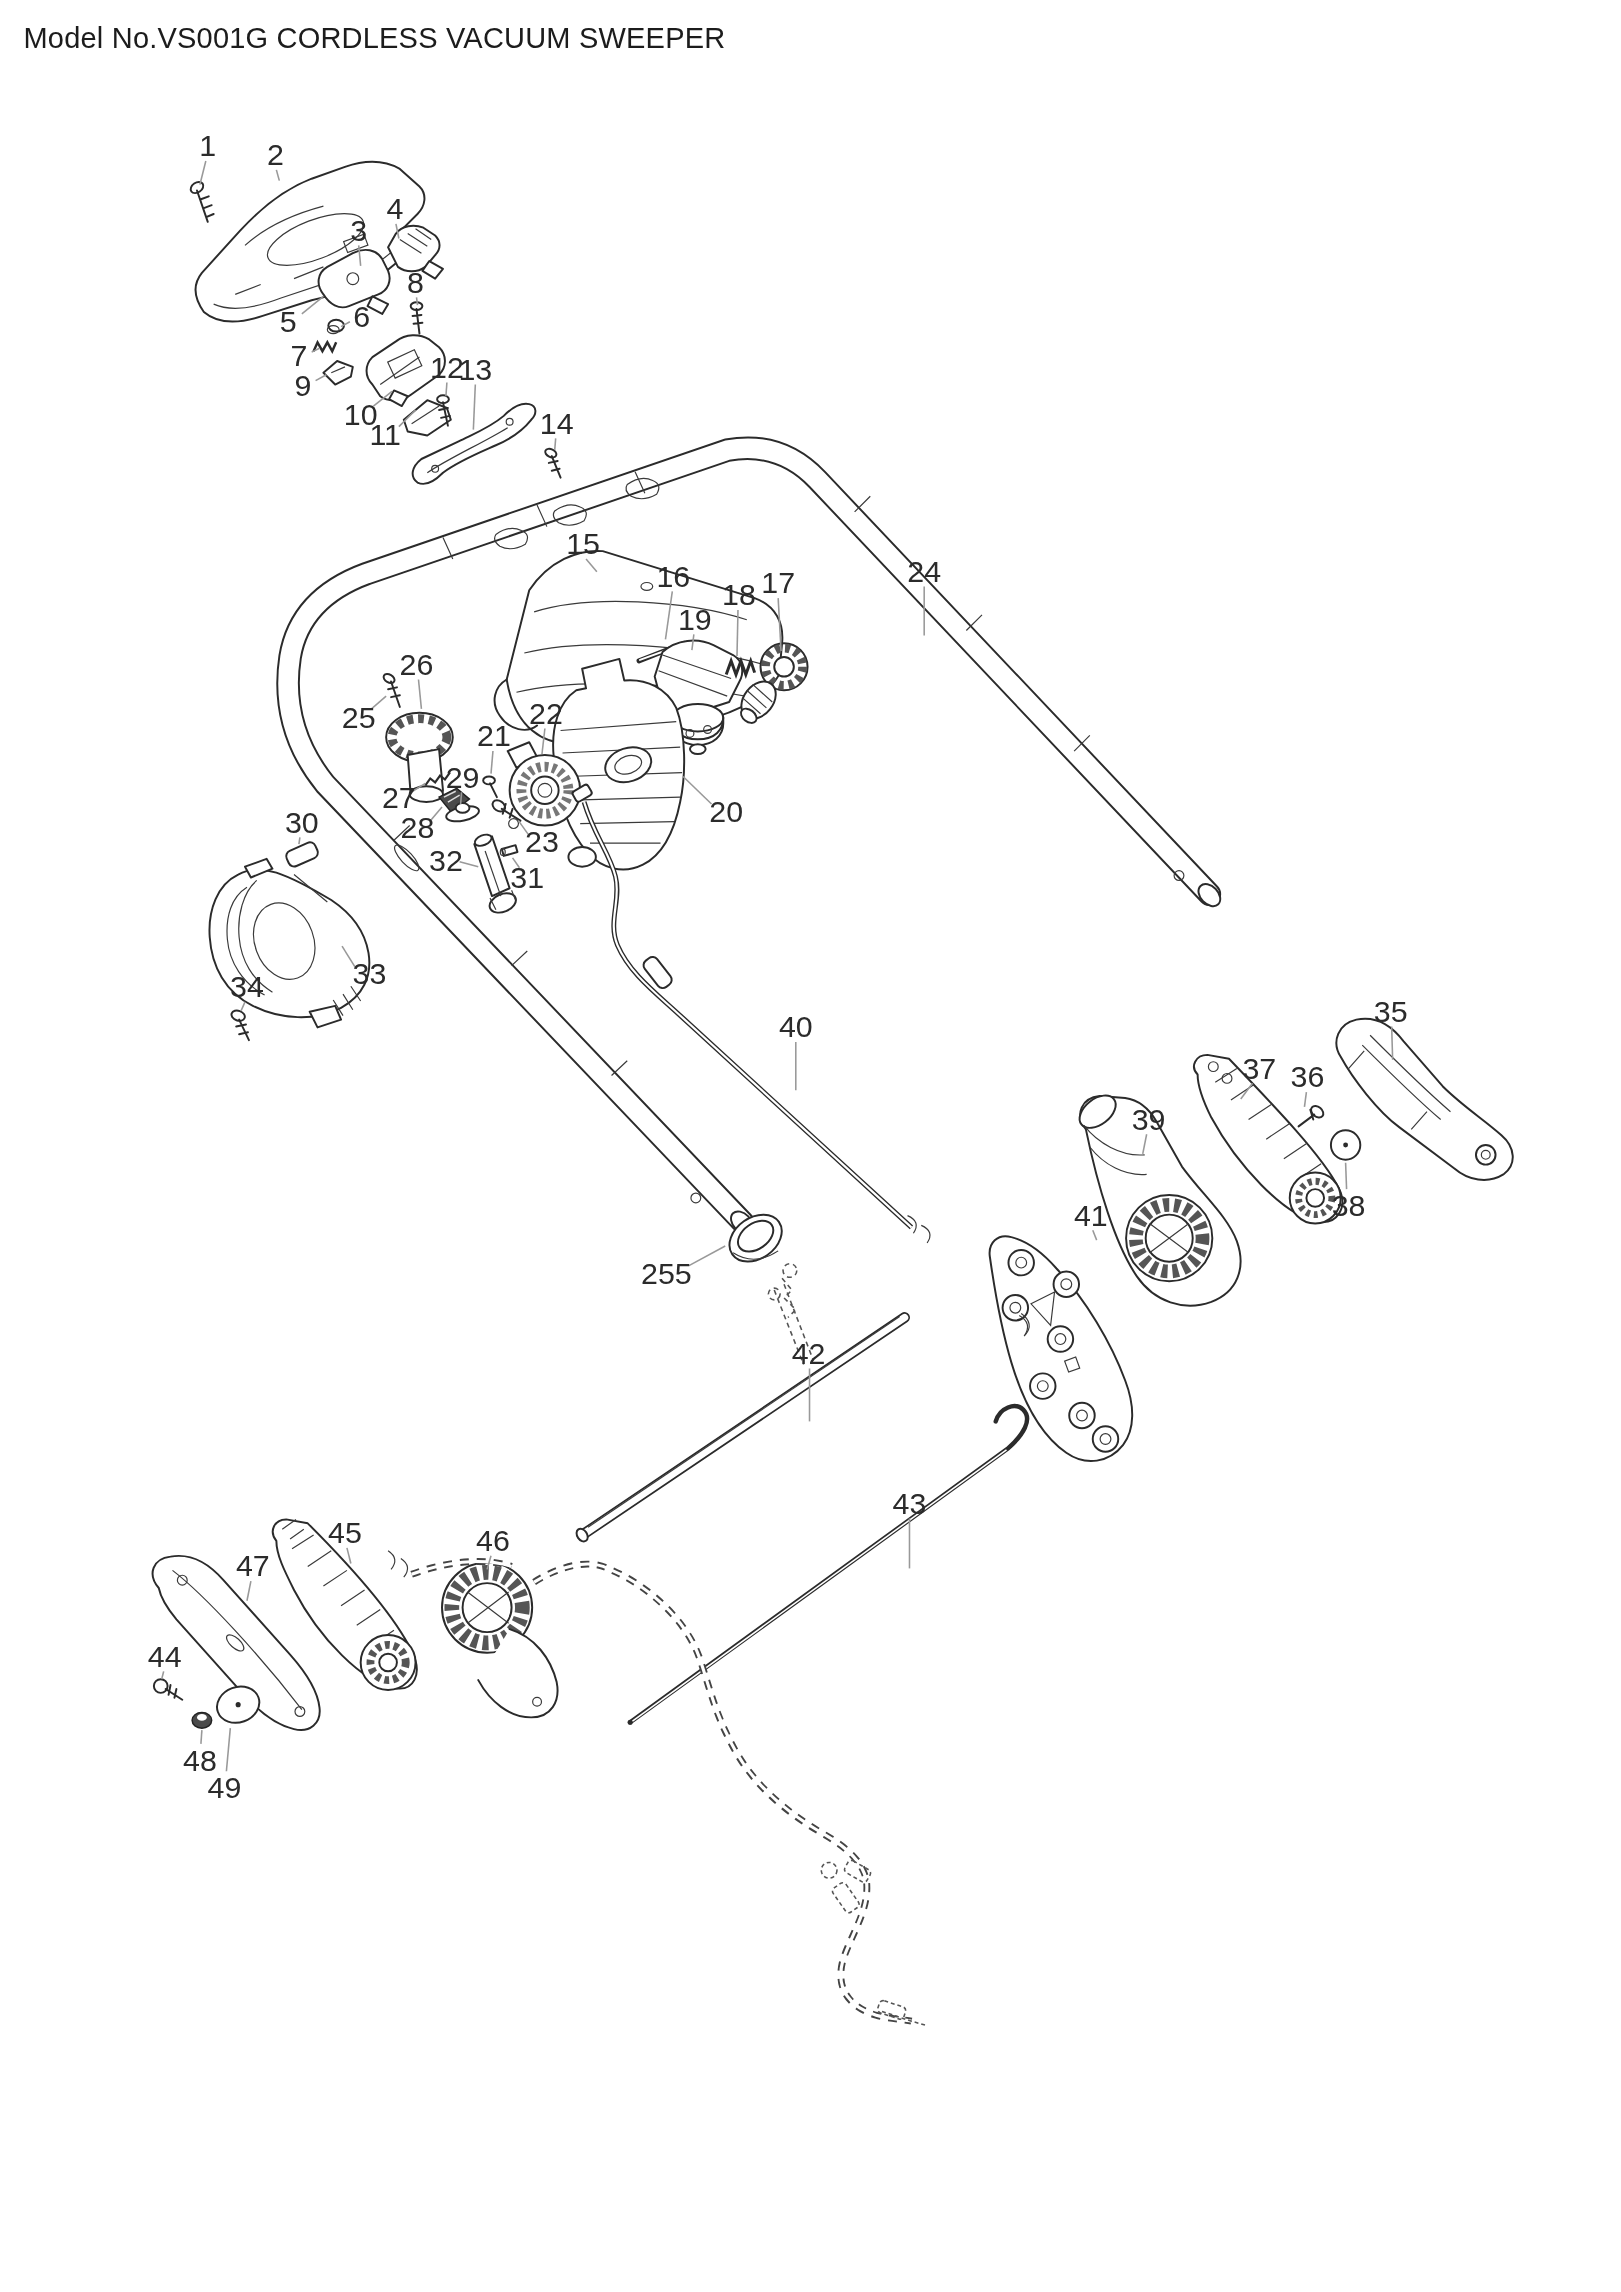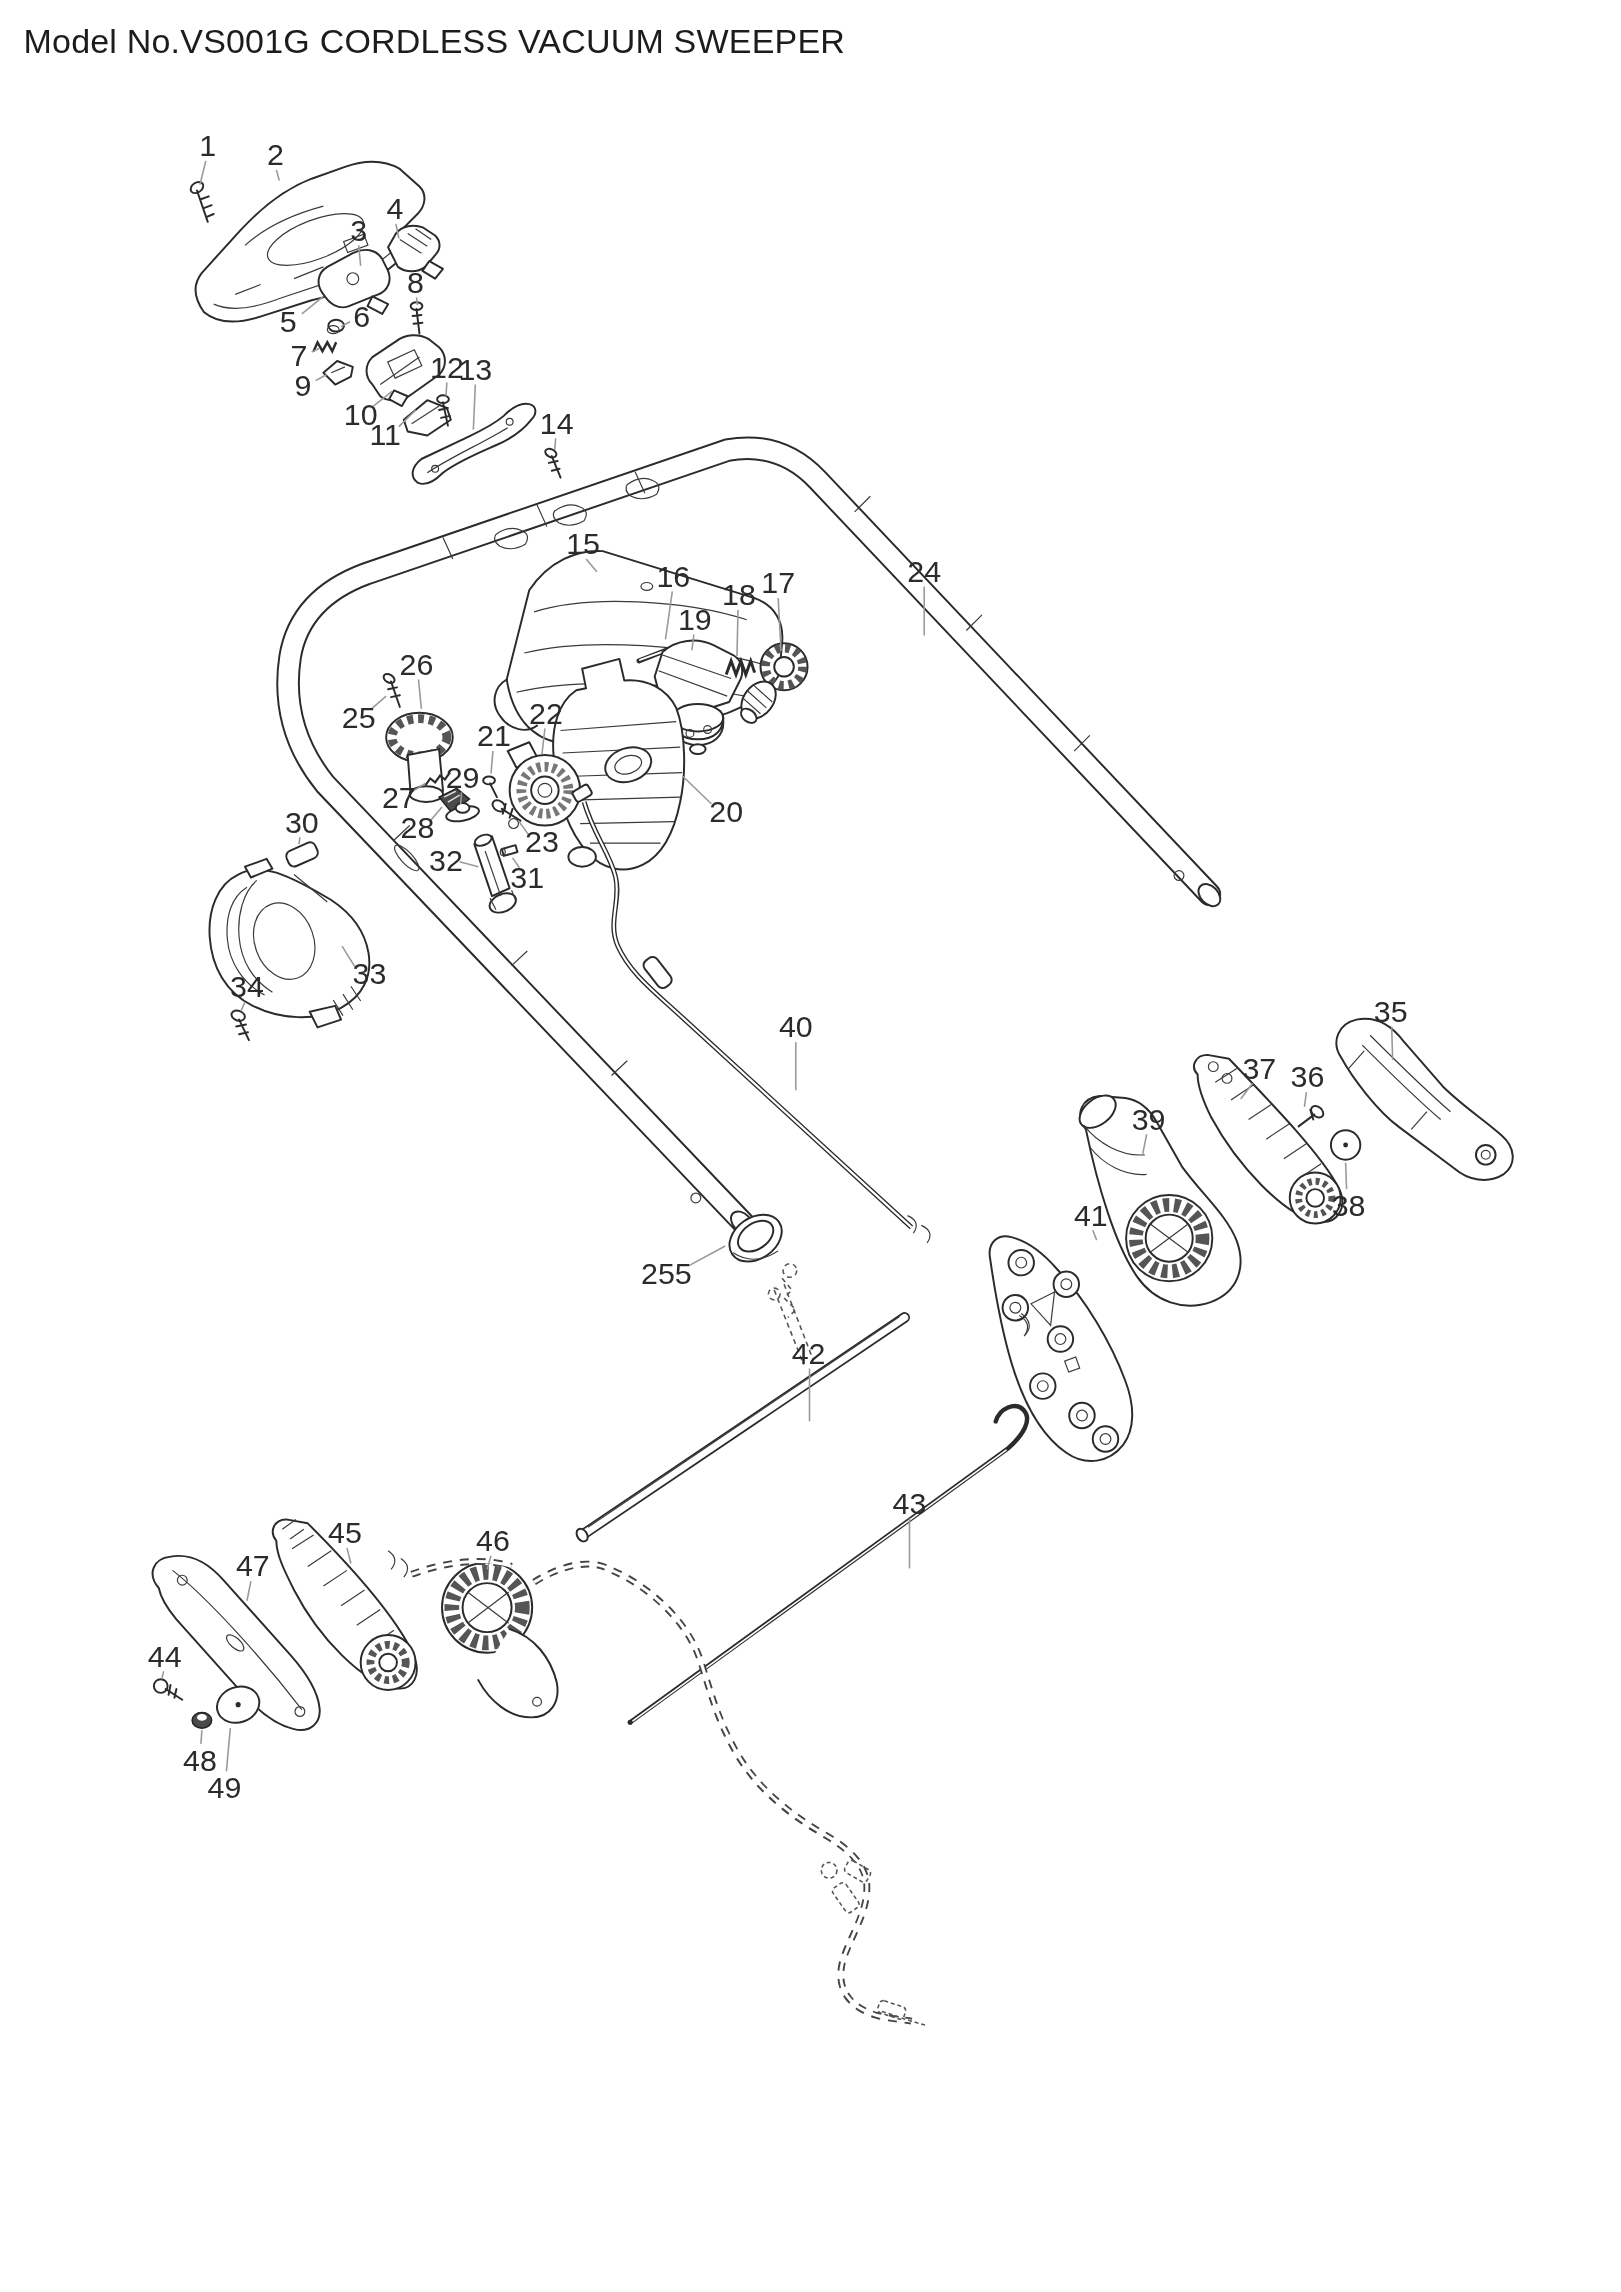--- a/index.html
+++ b/index.html
@@ -1,18 +1,18 @@
 <!DOCTYPE html>
 <html><head>
 <meta charset="utf-8">
 <style>
   html,body{margin:0;padding:0;background:#fff;}
   .page{position:relative;width:1621px;height:2293px;background:#fff;overflow:hidden;
         font-family:"Liberation Sans",sans-serif;}
-  .title{position:absolute;left:23.5px;top:21.6px;font-size:34px;color:#1c1c1c;letter-spacing:0.2px;}
+  .title{position:absolute;left:23.5px;top:21.6px;font-size:29px;color:#1c1c1c;letter-spacing:0.2px;}
   svg text{font-family:"Liberation Sans",sans-serif;fill:#2b2b2b;}
   .ln{fill:none;stroke:#2b2b2b;stroke-width:2;stroke-linecap:round;stroke-linejoin:round;}
   .fw{fill:#ffffff;stroke:#2b2b2b;stroke-width:2;stroke-linecap:round;stroke-linejoin:round;}
   .thin{fill:none;stroke:#3a3a3a;stroke-width:1.2;}
   .dark{fill:#4a4a4a;stroke:#222;stroke-width:1.5;}
 </style>
 </head>
 <body>
 
 <div class="page">

